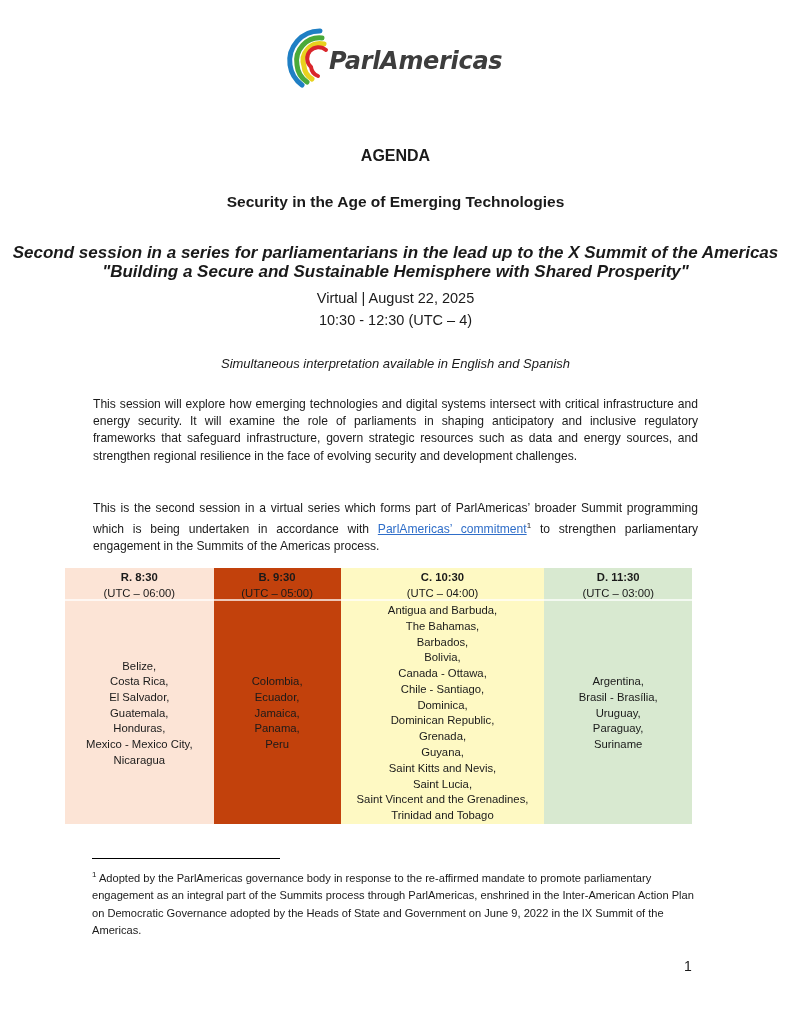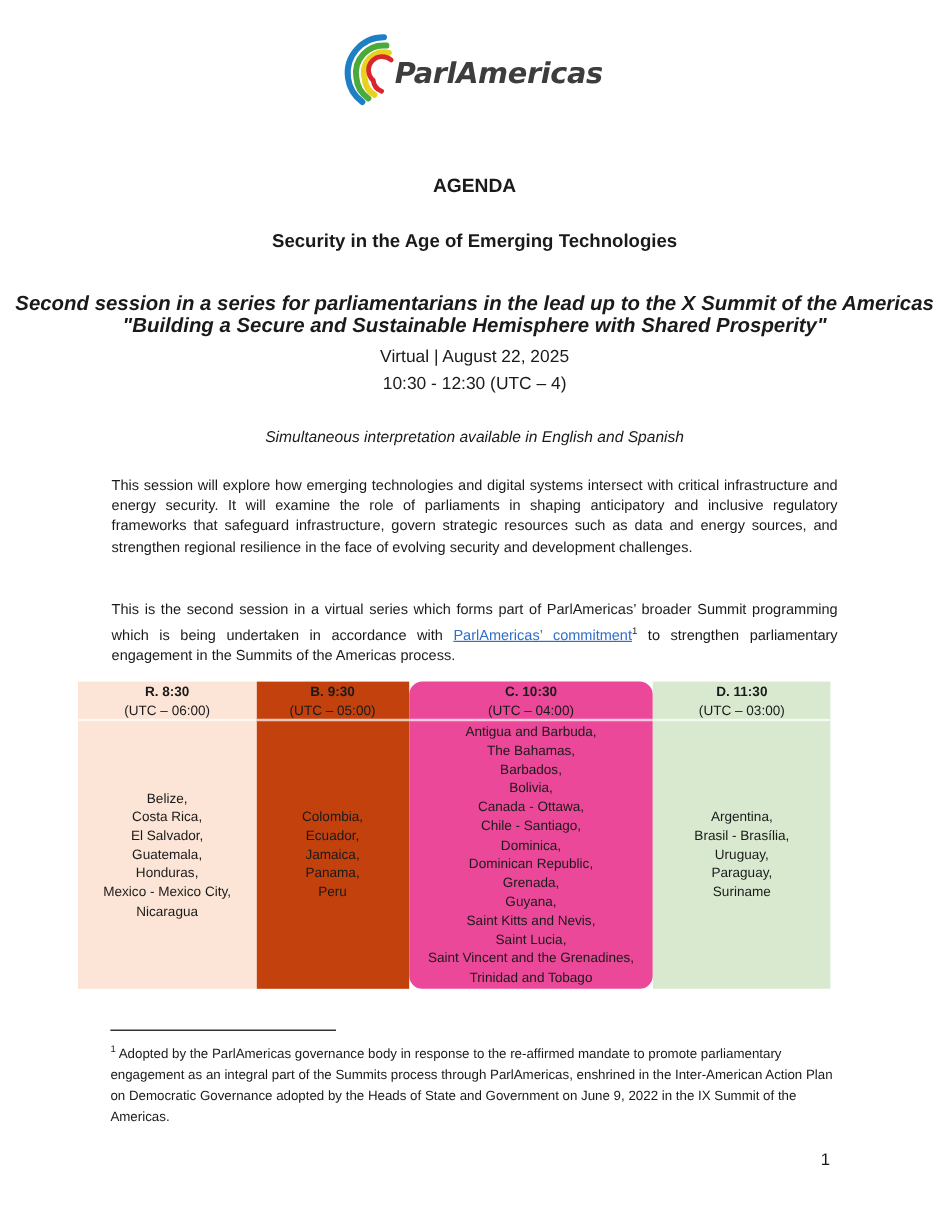--- a/index.html
+++ b/index.html
@@ -27,21 +27,21 @@
 
   
   .tz-table { left: 65px; top: 568px; width: 627px; height: 256px; display: flex; }
   .col { position: relative; height: 100%; text-align: center; font-size: 11.3px; line-height: 15.7px; }
   .col .hdr { height: 33px; padding-top: 2px; border-bottom: 2px solid rgba(255,255,255,0.7); box-sizing: border-box; }
   .col .hdr b { font-weight: bold; display: block; }
   .col .body { position: absolute; left: 0; right: 0; top: 35px; bottom: 0; display: flex;
                align-items: center; justify-content: center; flex-direction: column; }
   .c1 { width: 159px; background: #fce4d6; }
   .c2 { width: 136px; background: #c2410c; }
-  .c3 { width: 218px; background: #ec4899; border-radius: 11px; }
+  .c3 { width: 218px; background: #fef9c3; }
   .c4 { width: 158px; background: #d8e9d0; }
   .c3 .body { justify-content: space-between; padding-top: 0; }
 
   .fn-rule { left: 92px; top: 858px; width: 188px; height: 1px; background: #000; }
   .footnote { left: 92px; top: 866px; width: 615px; font-size: 11.1px; line-height: 17.4px; }
   .pagenum { left: 684px; top: 958px; font-size: 14px; }
 </style>
 </head>
 <body>
 

